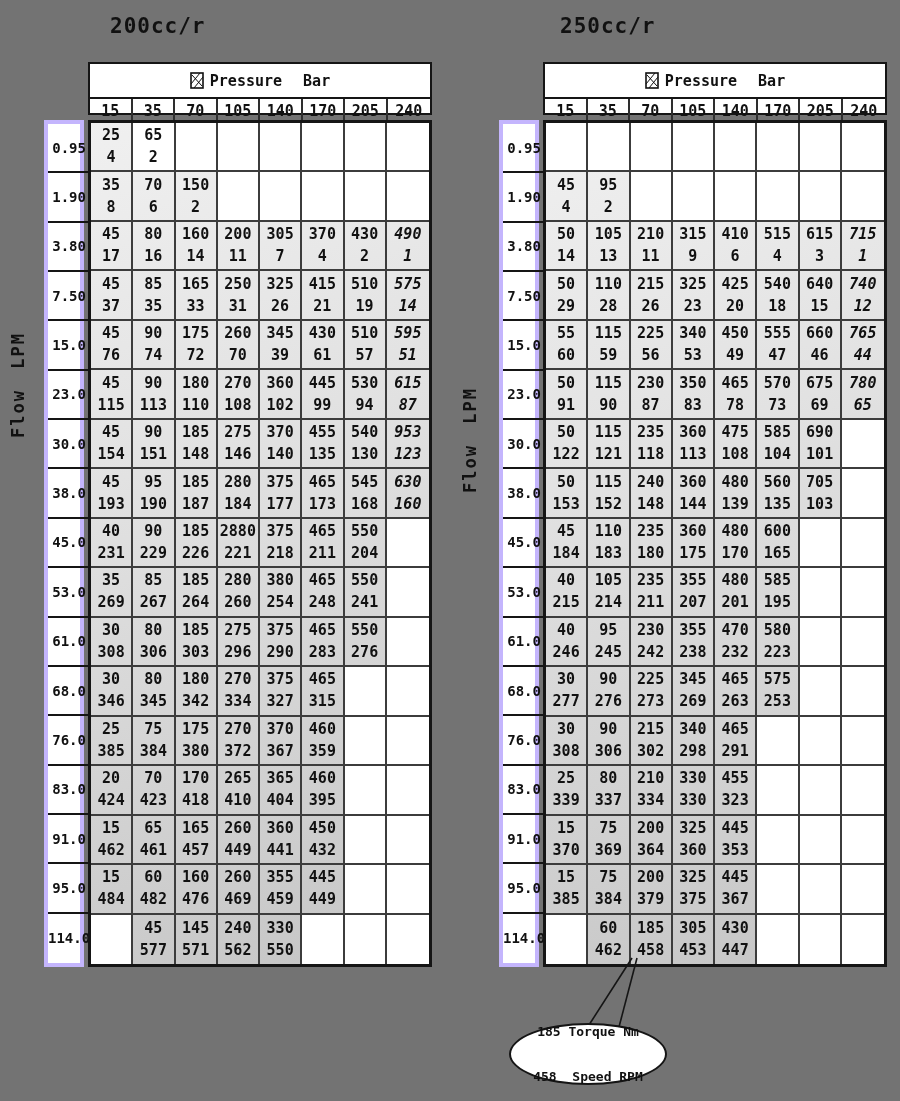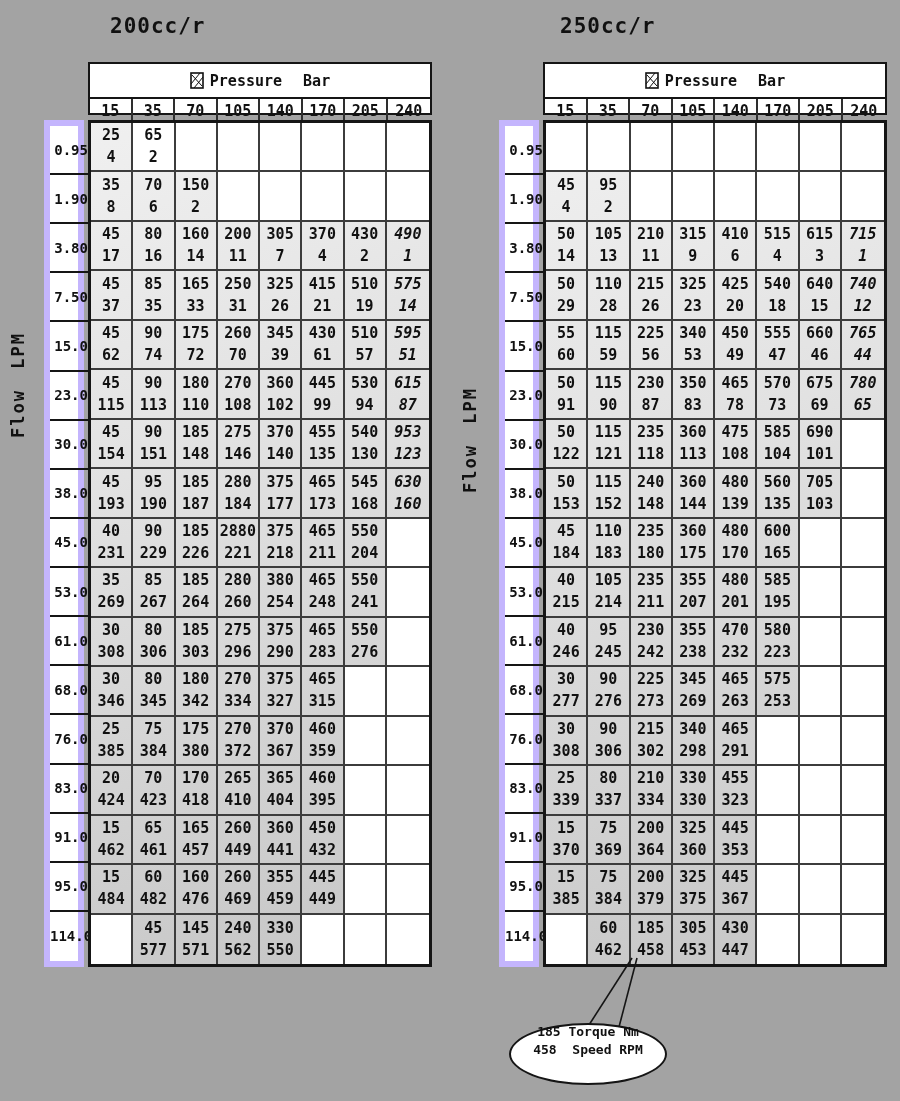--- a/index.html
+++ b/index.html
@@ -1,31 +1,31 @@
 <!DOCTYPE html>
 <html><head>
 <meta charset="utf-8">
 <style>
   html,body{margin:0;padding:0;background:#fff;}
-  .page{position:relative;width:900px;height:1101px;background:#a3a3a3;overflow:hidden;
+  .page{position:relative;width:900px;height:1101px;background:#737373;overflow:hidden;
         font-family:"DejaVu Sans Mono",monospace;font-weight:700;color:#111;}
 
   .tbl-title{position:absolute;font-size:21px;letter-spacing:1px;white-space:nowrap;}
 
   
   .hdr{position:absolute;width:344px;height:53px;border:2px solid #151515;box-sizing:border-box;background:#fff;}
   .hdr-top{height:35px;display:flex;align-items:center;justify-content:center;gap:6px;
            border-bottom:2px solid #151515;box-sizing:border-box;font-size:15px;word-spacing:12px;}
   .hdr-cols{display:grid;grid-template-columns:repeat(8,1fr);height:24px;}
   .hdr-col{display:flex;align-items:center;justify-content:center;font-size:15px;
            border-right:2px solid #2e2e2e;box-sizing:border-box;}
   .hdr-col.lastc{border-right:none;}
 
   
-  .labelcol{position:absolute;width:40px;height:847px;border:6px solid #c4b5fd;box-sizing:border-box;
+  .labelcol{position:absolute;width:40px;height:847px;border:4px solid #c4b5fd;box-sizing:border-box;
             display:grid;grid-template-rows:repeat(17,1fr);background:#fff;}
   .rowlab{display:flex;align-items:center;justify-content:center;font-size:14px;
           border-bottom:2px solid #151515;box-sizing:border-box;letter-spacing:0px;}
   .rowlab.lastr{border-bottom:none;}
 
   
   .grid{position:absolute;width:344px;height:847px;border:3px solid #151515;box-sizing:border-box;
         display:grid;grid-template-columns:repeat(8,1fr);grid-template-rows:repeat(17,1fr);
         background:linear-gradient(160deg,#f0f0f0 0%,#e2e2e2 38%,#c5c5c5 100%);}
   .cell{display:flex;flex-direction:column;align-items:center;justify-content:center;gap:7px;
@@ -34,21 +34,21 @@
   .cell.filled{background:transparent;}
   .cell.lastc{border-right:none;font-style:italic;}
   .cell.lastr{border-bottom:none;}
 
   .flowlab{position:absolute;width:36px;height:170px;display:flex;align-items:center;justify-content:center;}
   .flowlab span{transform:rotate(-90deg);white-space:nowrap;font-size:17px;letter-spacing:2px;word-spacing:8px;}
 
   
   .bubble{position:absolute;left:509px;top:1023px;width:158px;height:62px;border:2px solid #151515;
           border-radius:50%;box-sizing:border-box;background:#fff;
-          display:flex;flex-direction:column;align-items:center;justify-content:flex-start;gap:5px;}
+          display:flex;flex-direction:column;align-items:center;justify-content:space-between;gap:5px;}
   .bubble div{font-size:13px;line-height:1;white-space:pre;}
   .tail{position:absolute;left:555px;top:956px;width:100px;height:72px;}
 
   .hatch-icon{width:14px;height:17px;flex:0 0 auto;}
 </style>
 </head>
 <body>
 
 <div class="page">
 
@@ -191,21 +191,21 @@
       <div class="cell filled">
         <span>510</span>
         <span>19</span>
       </div>
       <div class="cell filled lastc">
         <span>575</span>
         <span>14</span>
       </div>
       <div class="cell filled">
         <span>45</span>
-        <span>62</span>
+        <span>76</span>
       </div>
       <div class="cell filled">
         <span>90</span>
         <span>74</span>
       </div>
       <div class="cell filled">
         <span>175</span>
         <span>72</span>
       </div>
       <div class="cell filled">

